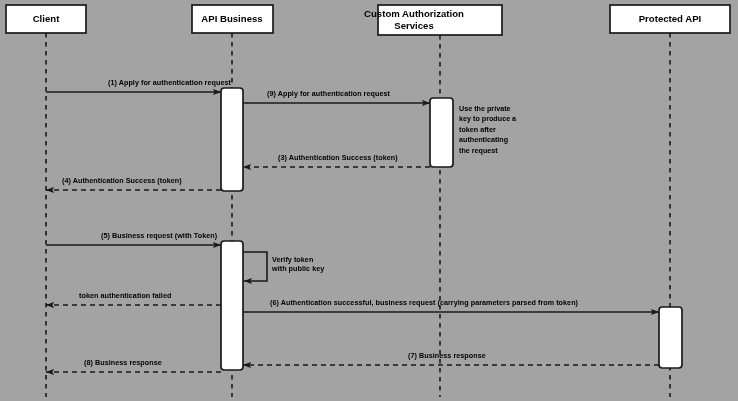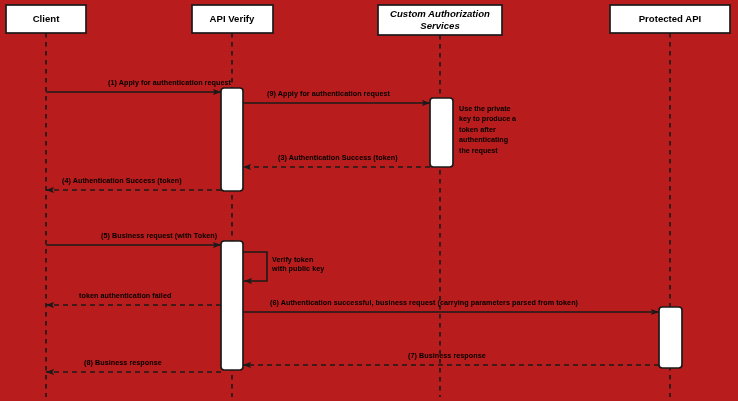--- a/index.html
+++ b/index.html
@@ -1,17 +1,17 @@
 <!DOCTYPE html>
 <html><head>
 <meta charset="utf-8">
 <style>
   html,body{margin:0;padding:0;background:#ffffff;}
   body{font-family:"Liberation Sans",sans-serif;}
-  #canvas{position:relative;width:738px;height:401px;background:#b91c1c;overflow:hidden;}
+  #canvas{position:relative;width:738px;height:401px;background:#a3a3a3;overflow:hidden;}
   #svgroot{position:absolute;left:0;top:0;width:738px;height:401px;}
   .lbl{position:absolute;font-size:7.2px;font-weight:bold;color:#000;white-space:nowrap;line-height:1.25;letter-spacing:0.05px;}
   .actor-title{position:absolute;font-size:9.6px;font-weight:bold;color:#000;text-align:center;white-space:pre-line;line-height:1.22;transform:translateX(-50%);}
   .note{position:absolute;font-size:7.2px;font-weight:bold;color:#000;line-height:1.45;white-space:pre-line;}
 </style>
 </head>
 <body>
 
 <div id="canvas">
 
@@ -53,22 +53,22 @@
         <line x1="659" y1="365" x2="243" y2="365" stroke="#1a1a1a" stroke-width="1.6" marker-end="url(#arrowSolidL)" stroke-dasharray="5,4"></line>
         <line x1="221" y1="372" x2="46" y2="372" stroke="#1a1a1a" stroke-width="1.6" marker-end="url(#arrowSolidL)" stroke-dasharray="5,4"></line>
       </g>
     <g id="selfmsgs">
         <path d="M243,252 L267,252 L267,281 L244,281" fill="none" stroke="#1a1a1a" stroke-width="1.6" marker-end="url(#arrowSolidL)"></path>
       </g>
   </svg>
 
   <div id="actorlabels">
       <div class="actor-title" style="left: 46px; top: 13.15px; width: 80px;">Client</div>
-      <div class="actor-title" style="left: 232px; top: 13.15px; width: 81px;">API Verify</div>
-      <div class="actor-title" style="left: 440px; top: 8.3px; width: 104px; font-style: italic;">Custom Authorization
+      <div class="actor-title" style="left: 232px; top: 13.15px; width: 81px;">API Business</div>
+      <div class="actor-title" style="left: 414px; top: 8.3px; width: 104px;">Custom Authorization
 Services</div>
       <div class="actor-title" style="left: 670px; top: 13.15px; width: 100px;">Protected API</div>
     </div>
   <div id="msglabels">
       <div class="lbl" style="left: 62px; top: 78px; margin-left: 46px;">(1) Apply for authentication request</div>
       <div class="lbl" style="left: 267px; top: 89px;">(9) Apply for authentication request</div>
       <div class="lbl" style="left: 278px; top: 153px;">(3) Authentication Success (token)</div>
       <div class="lbl" style="left: 62px; top: 176px;">(4) Authentication Success (token)</div>
       <div class="lbl" style="left: 65px; top: 231px; padding-left: 36px;">(5) Business request (with Token)</div>
       <div class="lbl" style="left: 79px; top: 291px;">token authentication failed</div>

